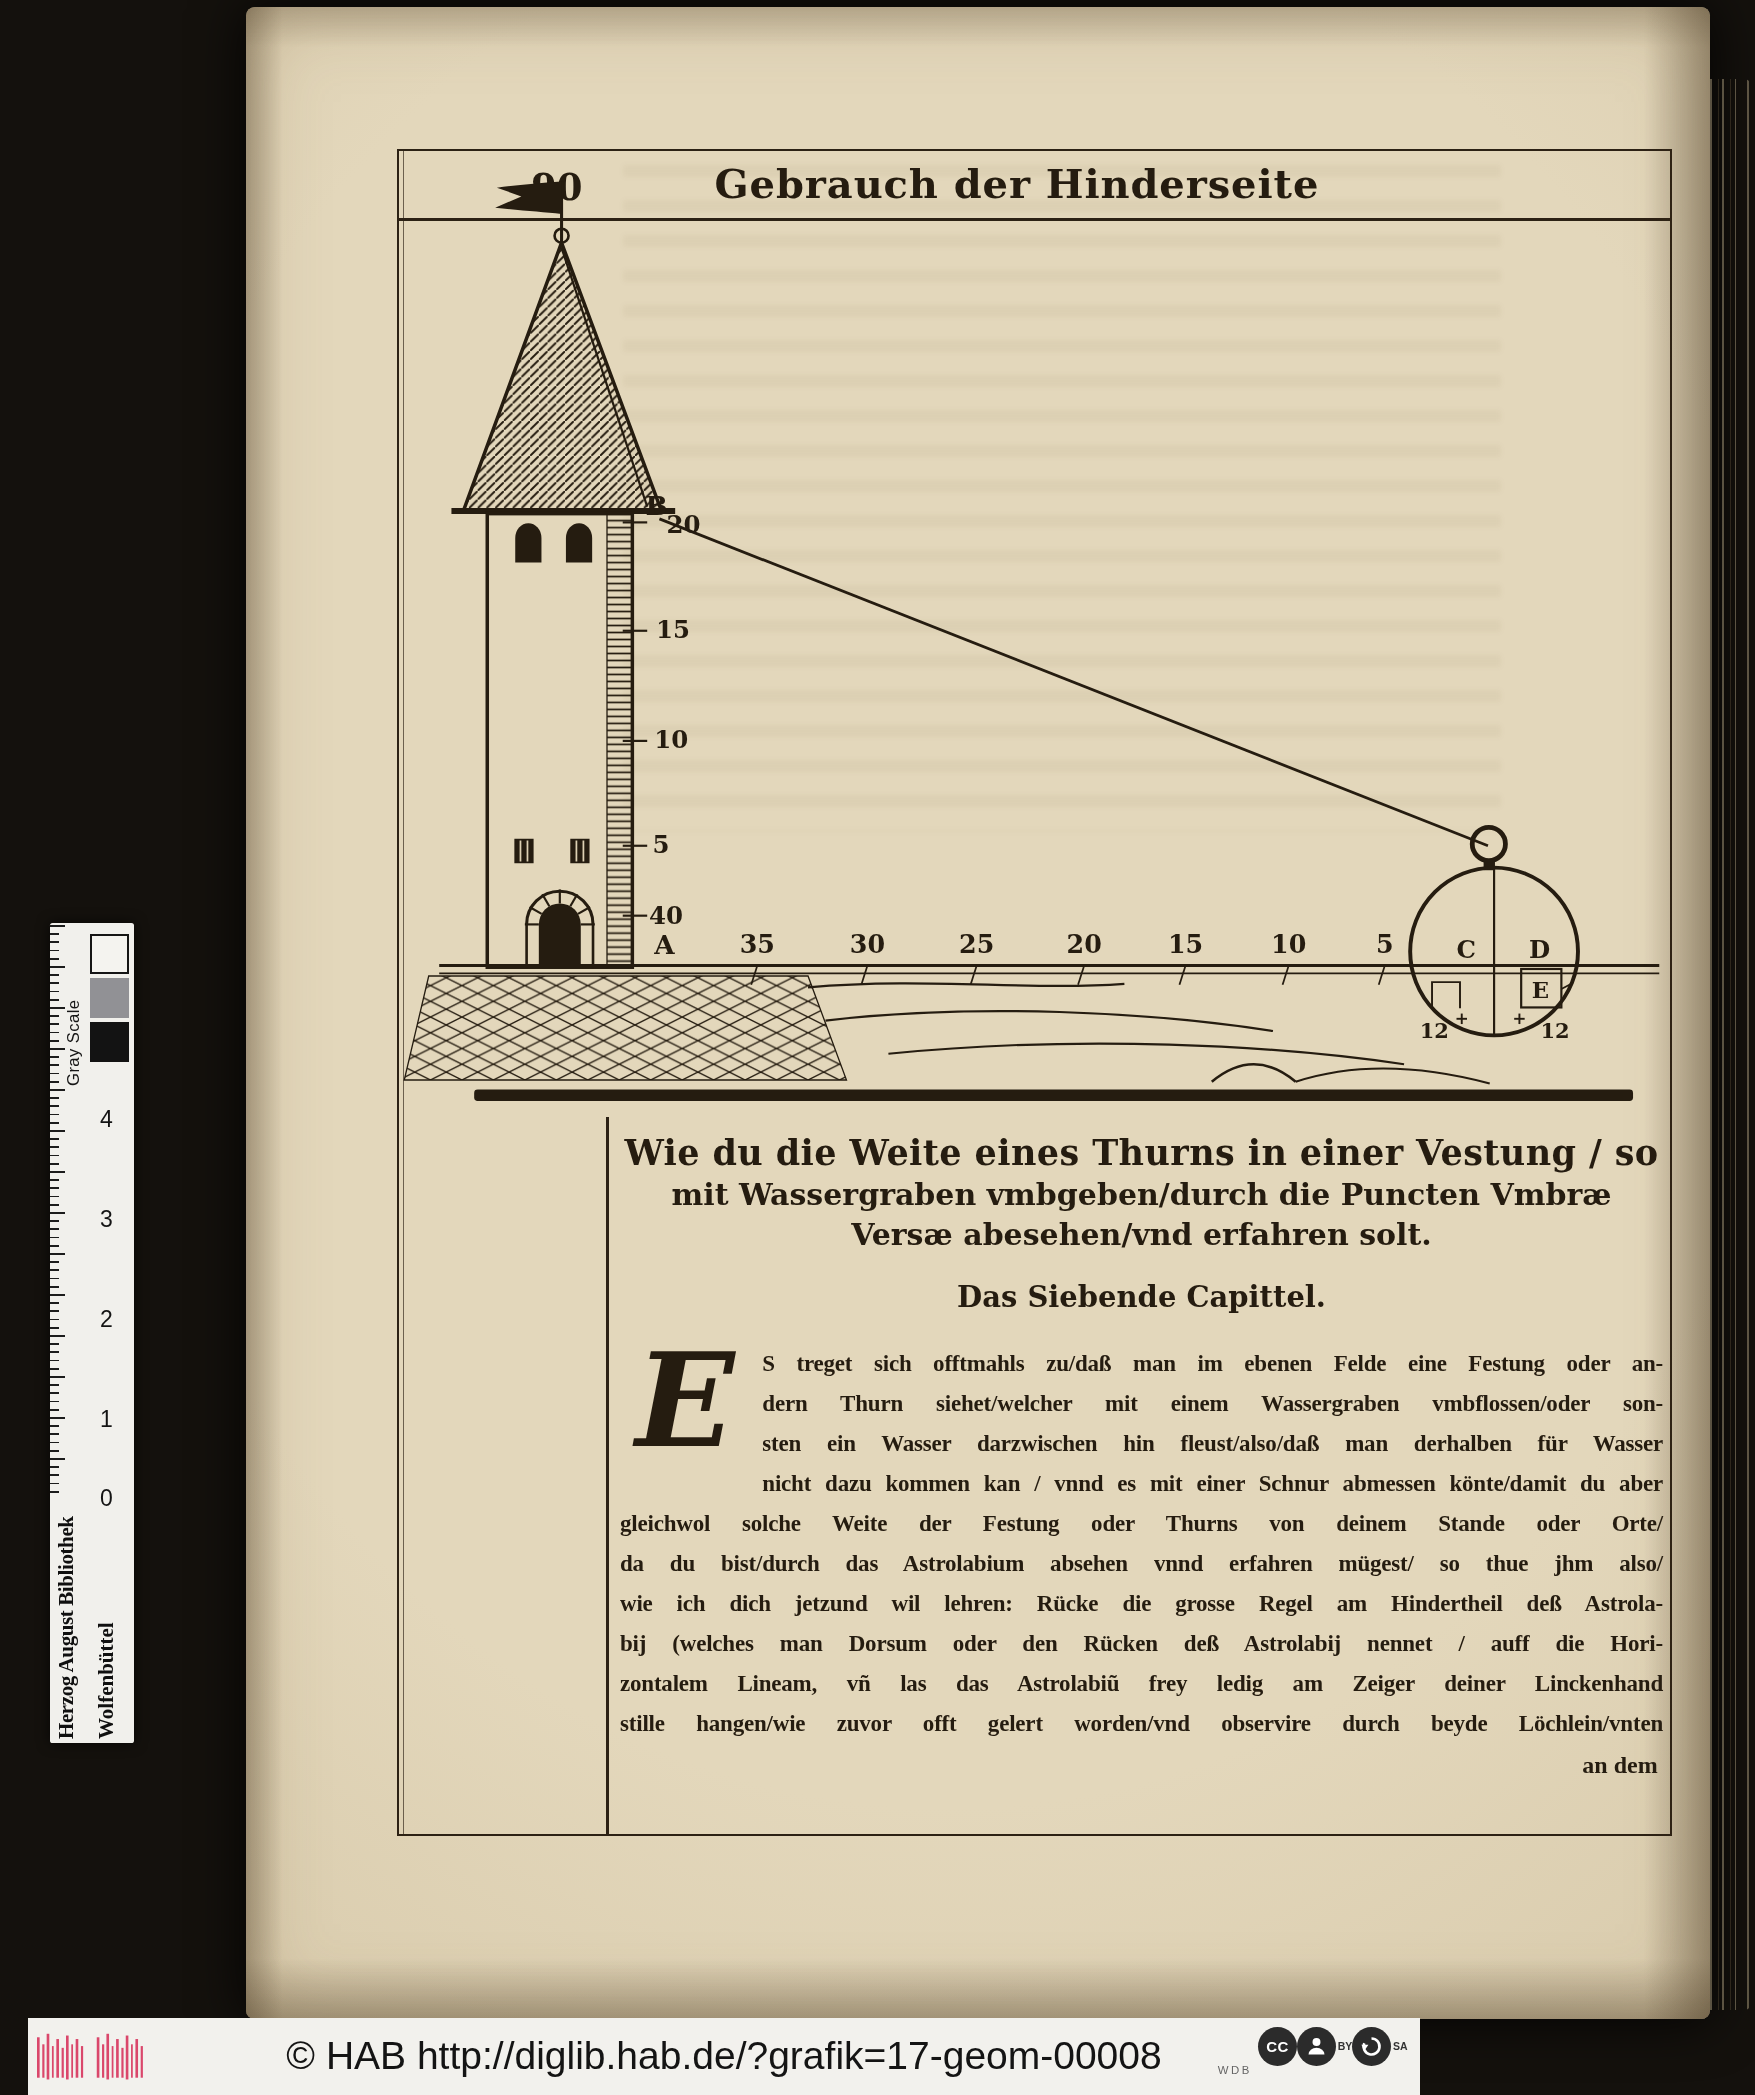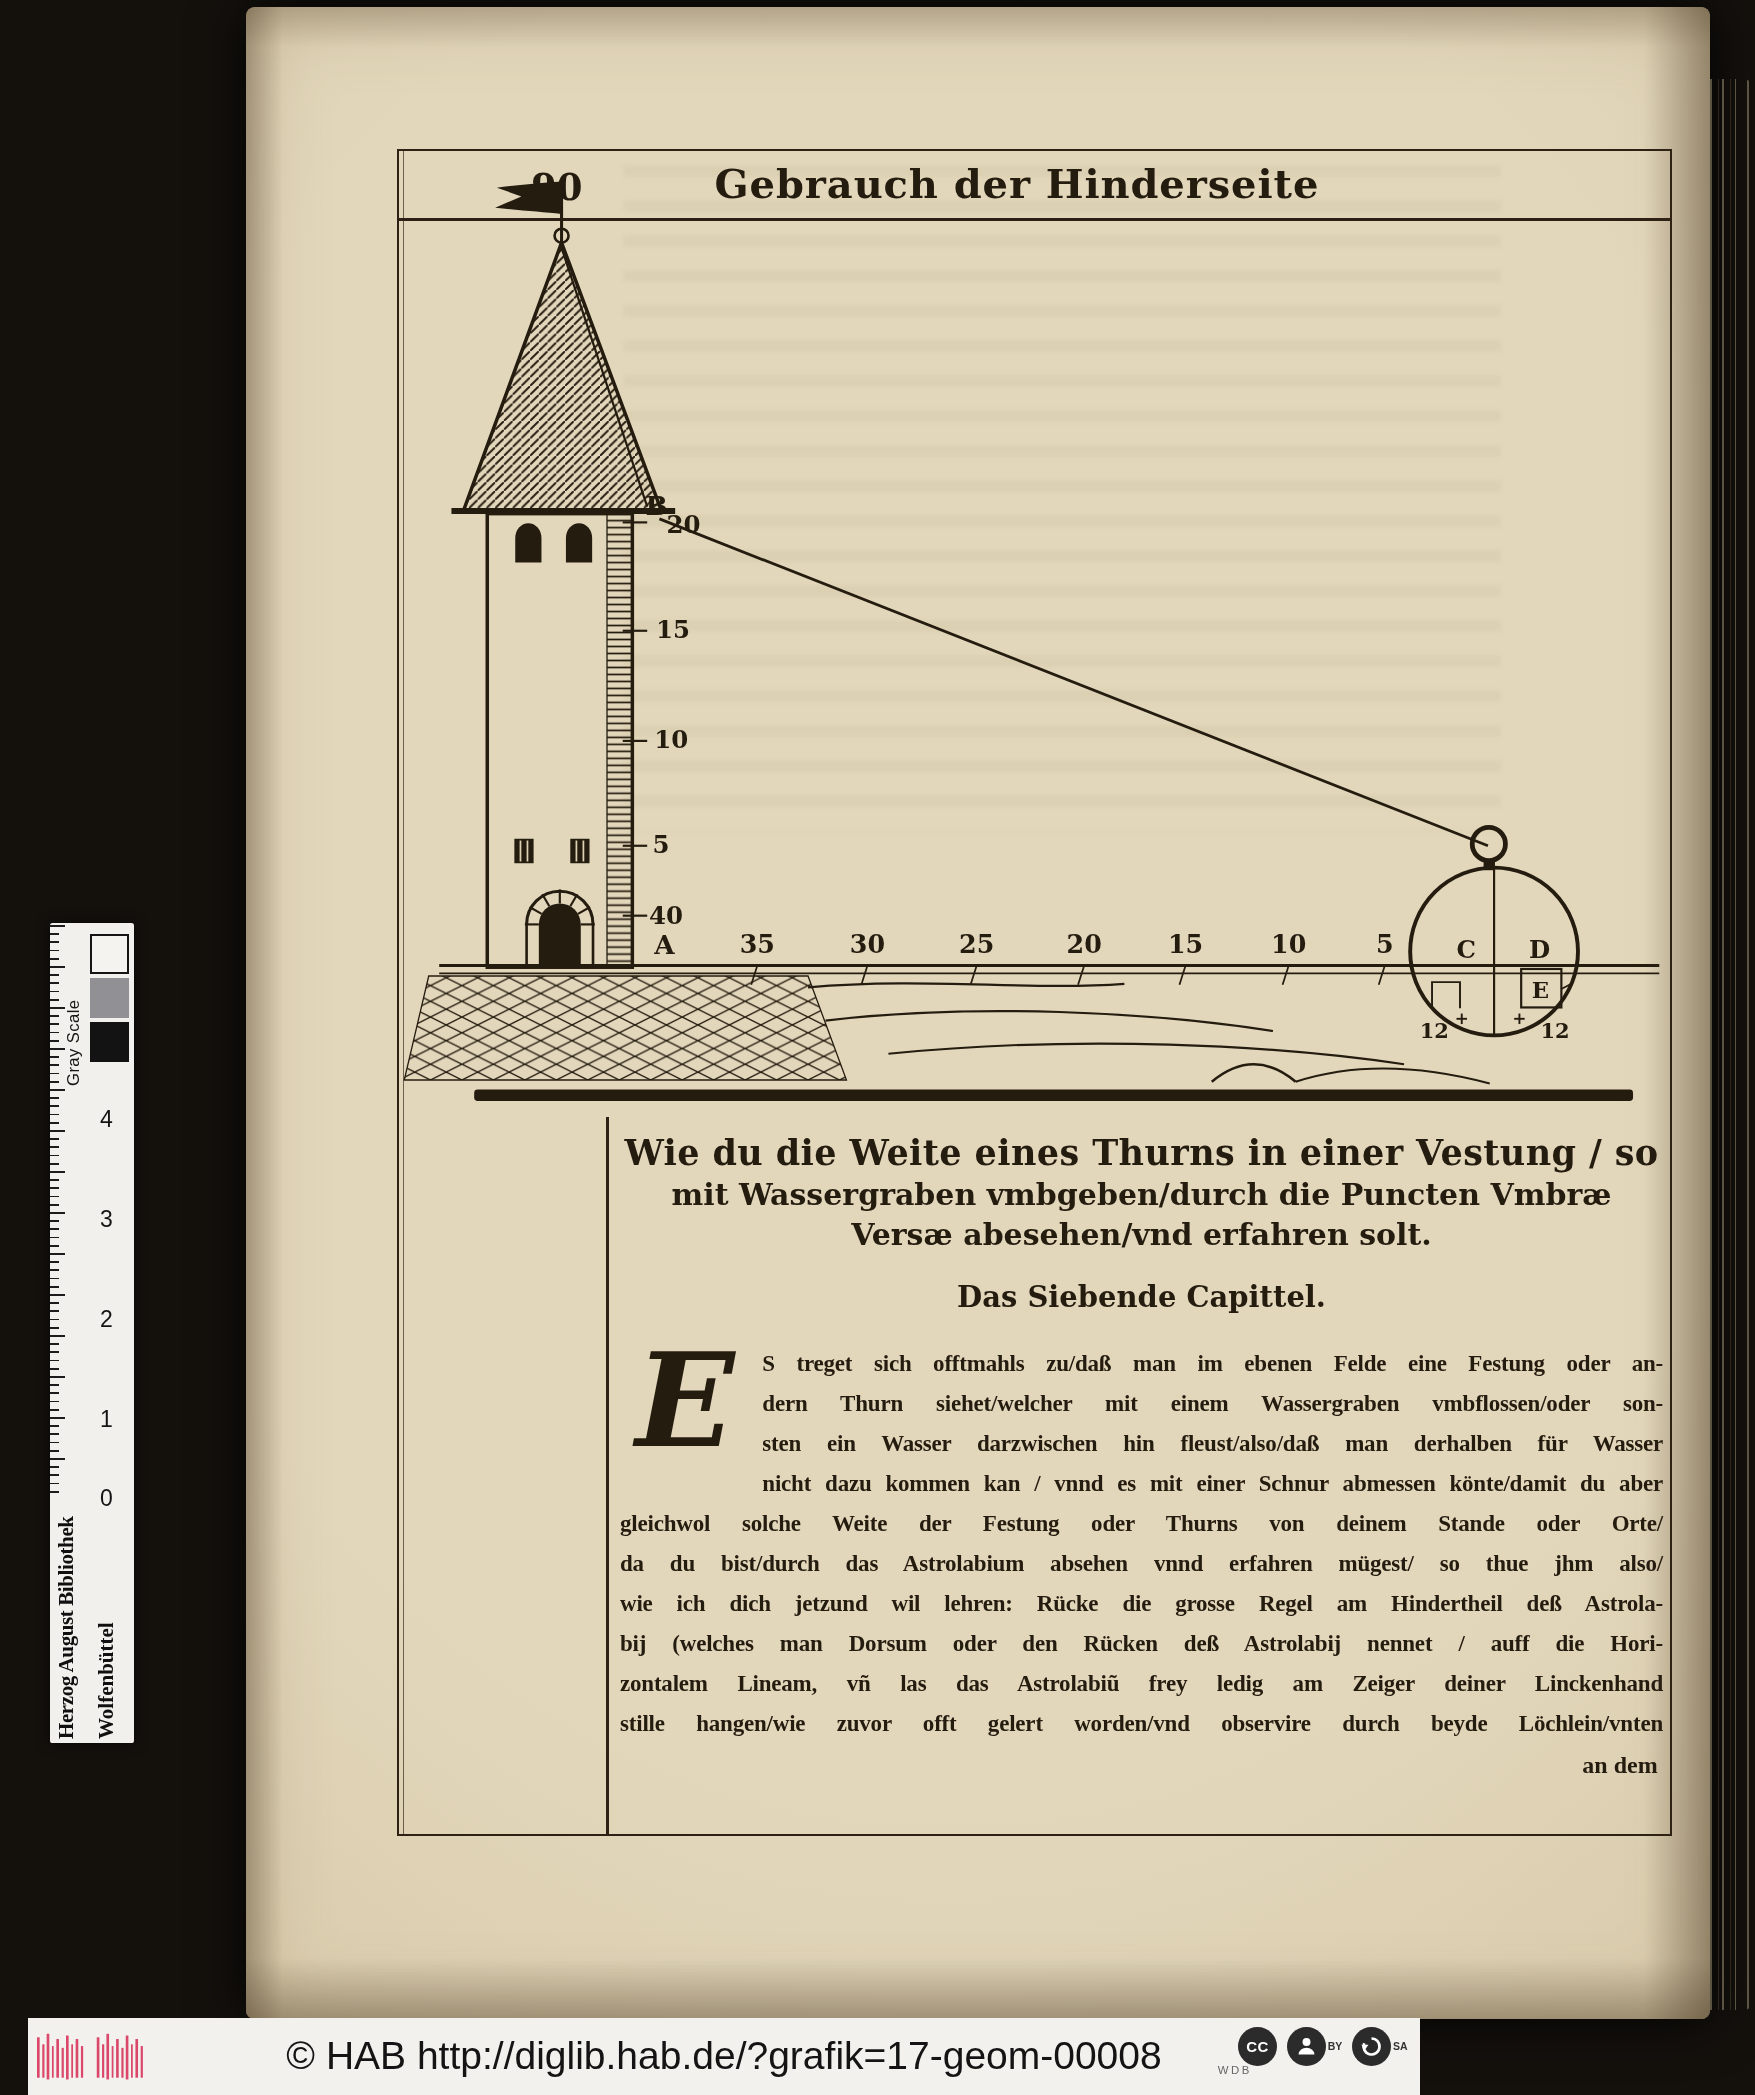--- a/index.html
+++ b/index.html
@@ -100,21 +100,21 @@
     background:repeating-linear-gradient(90deg, rgba(205,188,150,.50) 0 1.8px, rgba(20,16,12,0) 1.8px 8px, rgba(140,120,85,.30) 8px 8.8px, rgba(20,16,12,0) 8.8px 12.3px);
     opacity:.8;
   }
 
   
   .footer { position:absolute; left:0; top:2018px; width:1392px; height:77px; background:#f2f1ed;margin-left:28px; }
   .credit { position:absolute; left:0; right:0; top:16px; text-align:center;
     font:400 39px "Liberation Sans", sans-serif; color:#141414; }
   .calib { position:absolute; left:8.8px; top:14px; }
   .wdb { position:absolute; right:168px; top:46px; font:400 11.4px "Liberation Sans", sans-serif; letter-spacing:2.6px; color:#666; }
-  .cc-group { position:absolute; right:12.3px; top:8.8px; display:flex; gap:10px; align-items:flex-start; }
+  .cc-group { position:absolute; right:12.3px; top:8.8px; display:flex; gap:0; align-items:flex-start; }
   .badge { width:39px; height:39px; border-radius:50%; background:#2b2b2b;
     display:flex; align-items:center; justify-content:center; }
   .badge span { color:#fff; font:bold 15px "Liberation Sans", sans-serif; letter-spacing:0.4px; }
   .badge-col { display:flex; flex-direction:row; align-items:center; gap:1.8px; }
   .badge-label { font:bold 10.5px "Liberation Sans", sans-serif; color:#333; }
 </style>
 </head>
 <body>
 
 <div class="page">

